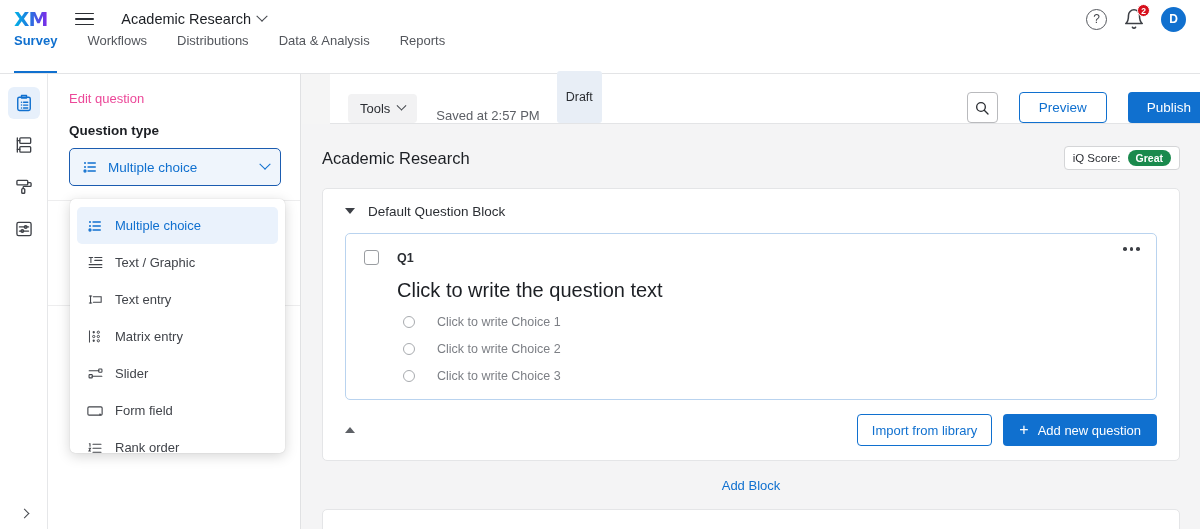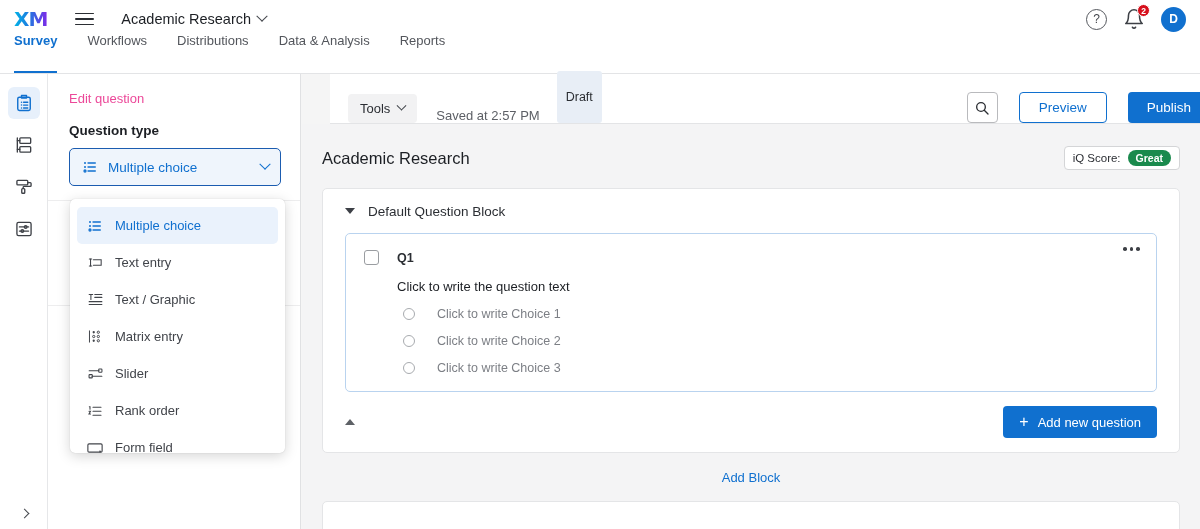--- a/index.html
+++ b/index.html
@@ -175,21 +175,21 @@
 
   .q-card {
     margin: 0 22px; border: 1.4px solid #b9d3ef; border-radius: 5px; padding: 16px 18px 16px 18px;
     position: relative; background: #fff;
   }
   .q-top { display: flex; align-items: center; gap: 18px; }
   .q-check { width: 15px; height: 15px; border: 1.4px solid #9a9da1; border-radius: 3px; cursor: pointer; }
   .q-id { font-size: 12.5px; font-weight: 700; color: #2b2e33; }
   .q-dots { position: absolute; top: 13px; right: 16px; display: flex; gap: 3px; cursor: pointer; }
   .q-dots i { width: 3.6px; height: 3.6px; background: #3d4046; border-radius: 50%; display: block; }
-  .q-text { font-size: 13px; color: #1c1f24; margin: 14px 0 0 33px; }
+  .q-text { font-size: 20px; color: #1c1f24; margin: 14px 0 0 33px; }
   .choice { display: flex; align-items: center; gap: 22px; margin: 13px 0 0 39px; }
   .choice-radio { width: 12px; height: 12px; border: 1.2px solid #a8abaf; border-radius: 50%; }
   .choice-txt { font-size: 12.5px; color: #7c7f85; }
 
   .block-foot { display: flex; align-items: center; height: 60px; padding: 0 22px; }
   .bf-right { margin-left: auto; display: flex; gap: 11px; }
   .btn-lib {
     height: 32px; border: 1.3px solid #1070cf; border-radius: 4px; background: #fff; color: #1070cf;
     font-size: 13px; padding: 0 14px; display: flex; align-items: center; cursor: pointer;
   }
@@ -321,41 +321,41 @@
           <circle cx="4.5" cy="18" r="1.5" fill="none"></circle>
             <path d="M9 18h11"></path>
         </svg>
       </span>
       <span>Multiple choice</span>
     </div>
 
     <div class="dd-item">
       <span class="dd-ico">
         <svg width="17" height="17" viewBox="0 0 24 24" fill="none" stroke="#41444a" stroke-width="1.5" stroke-linecap="round">
-          <path d="M5 7v10"></path>
-            <path d="M3.3 7h3.4"></path>
-            <path d="M3.3 17h3.4"></path>
-          <path d="M9 8h11v8H9"></path>
-        </svg>
-      </span>
-      <span>Text entry</span>
-    </div>
-
-    <div class="dd-item">
-      <span class="dd-ico">
-        <svg width="17" height="17" viewBox="0 0 24 24" fill="none" stroke="#41444a" stroke-width="1.5" stroke-linecap="round">
           <path d="M3 5h5"></path>
             <path d="M5.5 5v7"></path>
           <path d="M11 5h10"></path>
             <path d="M11 9h10"></path>
           <path d="M3 15h18"></path>
             <path d="M3 19h18"></path>
         </svg>
       </span>
       <span>Text / Graphic</span>
+    </div>
+
+    <div class="dd-item">
+      <span class="dd-ico">
+        <svg width="17" height="17" viewBox="0 0 24 24" fill="none" stroke="#41444a" stroke-width="1.5" stroke-linecap="round">
+          <path d="M5 7v10"></path>
+            <path d="M3.3 7h3.4"></path>
+            <path d="M3.3 17h3.4"></path>
+          <path d="M9 8h11v8H9"></path>
+        </svg>
+      </span>
+      <span>Text entry</span>
     </div>
 
     <div class="dd-item">
       <span class="dd-ico">
         <svg width="17" height="17" viewBox="0 0 24 24" fill="none" stroke="#41444a" stroke-width="1.4">
           <path d="M3.5 3.5v17"></path>
           <circle cx="9.5" cy="6" r="1.6" fill="#41444a" stroke="none"></circle>
             <circle cx="16" cy="6" r="1.6"></circle>
           <circle cx="9.5" cy="12" r="1.6"></circle>
             <circle cx="16" cy="12" r="1.6"></circle>
@@ -373,39 +373,39 @@
             <rect x="16.5" y="5.6" width="4.6" height="4.6" rx="1"></rect>
           <path d="M7 16h14"></path>
             <rect x="2.9" y="13.6" width="4.6" height="4.6" rx="1"></rect>
         </svg>
       </span>
       <span>Slider</span>
     </div>
 
     <div class="dd-item">
       <span class="dd-ico">
+        <svg width="18" height="18" viewBox="0 0 24 24" fill="none" stroke="#41444a" stroke-width="1.5" stroke-linejoin="round">
+          <rect x="2.5" y="6.5" width="19" height="11" rx="1.6"></rect>
+          <path d="M18.5 14.5l2 3h-3z" fill="#41444a" stroke="none"></path>
+        </svg>
+      </span>
+      <span>Form field</span>
+    </div>
+
+    <div class="dd-item">
+      <span class="dd-ico">
         <svg width="16" height="16" viewBox="0 0 24 24" fill="none" stroke="#41444a" stroke-width="1.6" stroke-linecap="round">
           <path d="M3.5 5.5h1v4"></path>
             <path d="M3 12.5h2.2L3 16.5h2.4"></path>
           <path d="M9 6.5h12"></path>
             <path d="M9 12.5h12"></path>
             <path d="M9 18.5h12"></path>
         </svg>
       </span>
       <span>Rank order</span>
-    </div>
-
-    <div class="dd-item">
-      <span class="dd-ico">
-        <svg width="18" height="18" viewBox="0 0 24 24" fill="none" stroke="#41444a" stroke-width="1.5" stroke-linejoin="round">
-          <rect x="2.5" y="6.5" width="19" height="11" rx="1.6"></rect>
-          <path d="M18.5 14.5l2 3h-3z" fill="#41444a" stroke="none"></path>
-        </svg>
-      </span>
-      <span>Form field</span>
     </div>
   </div>
 
   <div class="main-toolbar">
     <div class="tools-btn">
       <span>Tools</span>
       <span class="tools-caret"></span>
     </div>
     <div class="saved-txt">Saved at 2:57 PM</div>
     <div class="draft-pill">Draft</div>
@@ -458,20 +458,21 @@
         </div>
         <div class="choice">
           <span class="choice-radio"></span>
           <span class="choice-txt">Click to write Choice 3</span>
         </div>
       </div>
 
       <div class="block-foot">
         <span class="tri-up"></span>
         <div class="bf-right">
+          <div class="btn-lib">Import from library</div>
           <div class="btn-addq">
             <span class="plus">+</span>
             <span>Add new question</span>
           </div>
         </div>
       </div>
     </div>
 
     <div class="add-block">Add Block</div>
     <div class="next-card"></div>

